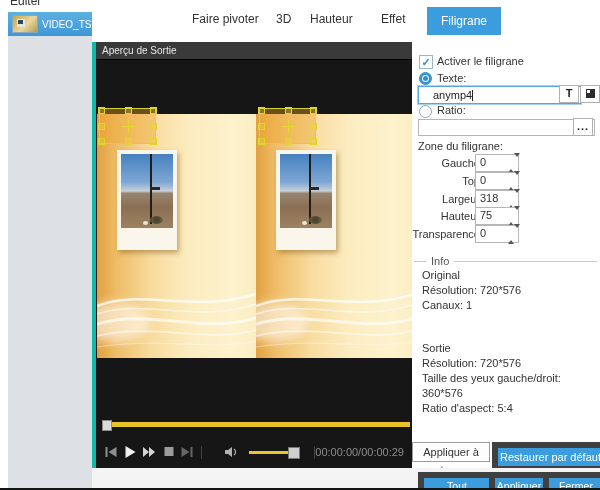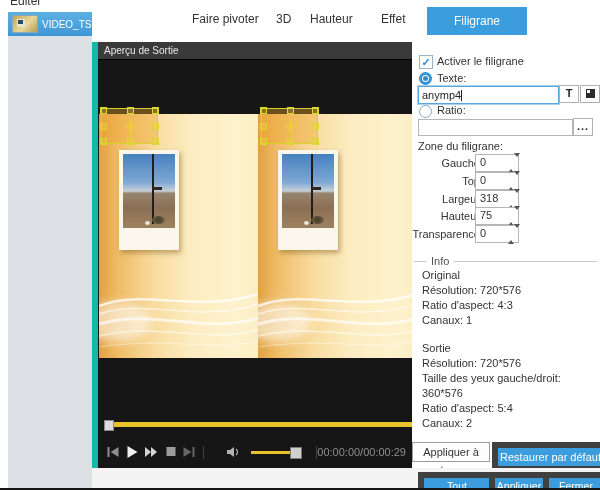--- a/index.html
+++ b/index.html
@@ -13,25 +13,25 @@
   .sidebar{position:absolute;left:8px;top:12px;width:84px;bottom:2px;background:#dde1e5;}
   .side-item{height:24px;display:flex;align-items:center;gap:4px;padding-left:4px;
     background:linear-gradient(180deg,#5cb0e2,#3f97d6);color:#fff;font-size:10px;white-space:nowrap;overflow:hidden;}
   .thumb{width:24px;height:16px;flex:0 0 auto;background:linear-gradient(135deg,#c7a64b,#ead79c 55%,#b09a55);position:relative;border:1px solid #8aa7bd;}
   .thumb i{position:absolute;left:4px;top:3px;width:8px;height:8px;background:#e9e4d6;display:block;}
   .thumb i::after{content:"";position:absolute;left:1px;top:1px;width:5px;height:4px;background:#274a66;}
 
   
   .tabbar{position:absolute;left:92px;top:0;right:0;height:42px;background:#fff;}
   .tab{position:absolute;top:12px;font-size:12px;color:#333;cursor:default;}
-  .tab-active{position:absolute;left:335px;top:7px;width:100px;height:28px;background:#3b9ddd;color:#fff;
+  .tab-active{position:absolute;left:335px;top:7px;width:74px;height:28px;background:#3b9ddd;color:#fff;
     font-size:12px;text-align:center;line-height:28px;}
 
   
-  .preview{position:absolute;left:92px;top:42px;width:320px;height:426px;background:#161616;border-left:6px solid #14b8a6;overflow:hidden;}
+  .preview{position:absolute;left:92px;top:42px;width:320px;height:426px;background:#161616;border-left:4px solid #14b8a6;overflow:hidden;}
   .pv-header{height:17px;background:#3a3a3a;border-bottom:1px solid #000;color:#e8e8e8;font-size:10px;line-height:17px;padding-left:6px;}
   .video{position:absolute;left:1px;top:72px;width:318px;height:244px;display:flex;}
   .half{position:relative;width:50%;height:100%;overflow:hidden;
     background:linear-gradient(90deg,#e2a140 0%,#efbc67 12%,#f8dca0 35%,#fcecc0 58%,#fdf2cd 85%,#fbeec4 100%);}
   .streaks{position:absolute;left:0;bottom:0;width:100%;height:78px;}
   .polaroid{position:absolute;left:20px;top:36px;width:60px;height:100px;background:#faf6ec;
     box-shadow:2px 3px 5px rgba(120,80,10,.45);}
   .photo{position:absolute;left:4px;top:4px;right:4px;height:74px;overflow:hidden;
     background:linear-gradient(180deg,#4681c0 0%,#7ea7d4 38%,#c6d0d8 50%,#97856f 53%,#8b6f54 72%,#9d8260 100%);}
   .pole{position:absolute;left:55%;top:0;width:2px;height:94%;background:#221d18;}
@@ -62,21 +62,21 @@
   .time{position:absolute;right:8px;top:2px;font-size:11px;color:#8d8d8d;}
 
   
   .rpanel{position:absolute;left:412px;top:42px;width:188px;height:426px;background:#fff;font-size:11px;color:#333;}
   .chk{position:absolute;left:7px;top:13px;width:12px;height:12px;border:1px solid #9ab4c8;background:#fff;
     color:#2e8fd0;font-size:11px;line-height:12px;text-align:center;font-weight:bold;}
   .lbl{position:absolute;white-space:nowrap;}
   .radio{position:absolute;left:7px;width:11px;height:11px;border-radius:50%;border:1px solid #8aa8bd;background:#fff;}
   .radio.sel{background:#2e8fd0;border-color:#2e8fd0;box-shadow:inset 0 0 0 2px #2e8fd0, inset 0 0 0 3px #fff;}
   .text-input{position:absolute;background:#fff;border:1px solid #b6b6b6;font-size:11px;color:#222;
-    line-height:14px;padding:1px 3px;overflow:hidden;white-space:nowrap;}
+    line-height:14px;padding:1px 14px;overflow:hidden;white-space:nowrap;}
   .focused{border:1px solid #56a6dc;box-shadow:0 0 0 1px #a8d3ef;}
   .caret{display:inline-block;width:1px;height:11px;background:#222;vertical-align:-2px;}
   .sm-btn{position:absolute;width:18px;height:16px;background:#fff;border:1px solid #b0b0b0;
     font-size:11px;color:#222;text-align:center;line-height:15px;font-weight:bold;}
   .color-glyph{display:inline-block;width:9px;height:9px;background:#2b2b2b;position:relative;top:1px;}
   .color-glyph::after{content:"";position:absolute;left:1px;top:1px;width:3px;height:3px;background:#fff;}
   .spin-row-label{position:absolute;text-align:right;right:117px;width:100px;}
   .spin-box{position:absolute;left:63px;width:42px;height:16px;border:1px solid #b6b6b6;background:#fff;}
   .spin-val{position:absolute;left:4px;top:1px;font-size:11px;}
   .spin-arrows{position:absolute;right:3px;top:2px;width:7px;height:12px;}
@@ -288,30 +288,28 @@
 
     <div class="info-sep">
       <span class="ln ln-a"></span>
       <span>Info</span>
       <span class="ln ln-b"></span>
     </div>
 
     <div class="info-block" style="top:226px">
       <div>Original</div>
       <div class="info-line">Résolution: 720*576</div>
-      <div class="info-line">Ratio d'aspect: 4:3</div>
       <div class="info-line">Canaux: 1</div>
     </div>
 
     <div class="info-block" style="top:299px">
       <div>Sortie</div>
       <div class="info-line">Résolution: 720*576</div>
       <div class="info-line" style="width:140px">Taille des yeux gauche/droit: 360*576</div>
       <div class="info-line">Ratio d'aspect: 5:4</div>
-      <div class="info-line">Canaux: 2</div>
     </div>
 
     <div class="btn btn-white" style="left:0;top:400px;width:76px;height:18px;line-height:18px">Appliquer à tous</div>
     <div class="btn btn-blue" style="left:80px;top:400px;width:105px;height:18px;line-height:18px">Restaurer par défaut</div>
   </div>
 
   <div class="footer">
     <div class="btn btn-blue" style="left:326px;top:4px;width:66px;height:16px;line-height:16px;font-size:10.5px">Tout Restaurer</div>
     <div class="btn btn-blue" style="left:397px;top:4px;width:48px;height:16px;line-height:16px;font-size:10.5px">Appliquer</div>
     <div class="btn btn-blue" style="left:451px;top:4px;width:54px;height:16px;line-height:16px;font-size:10.5px">Fermer</div>

